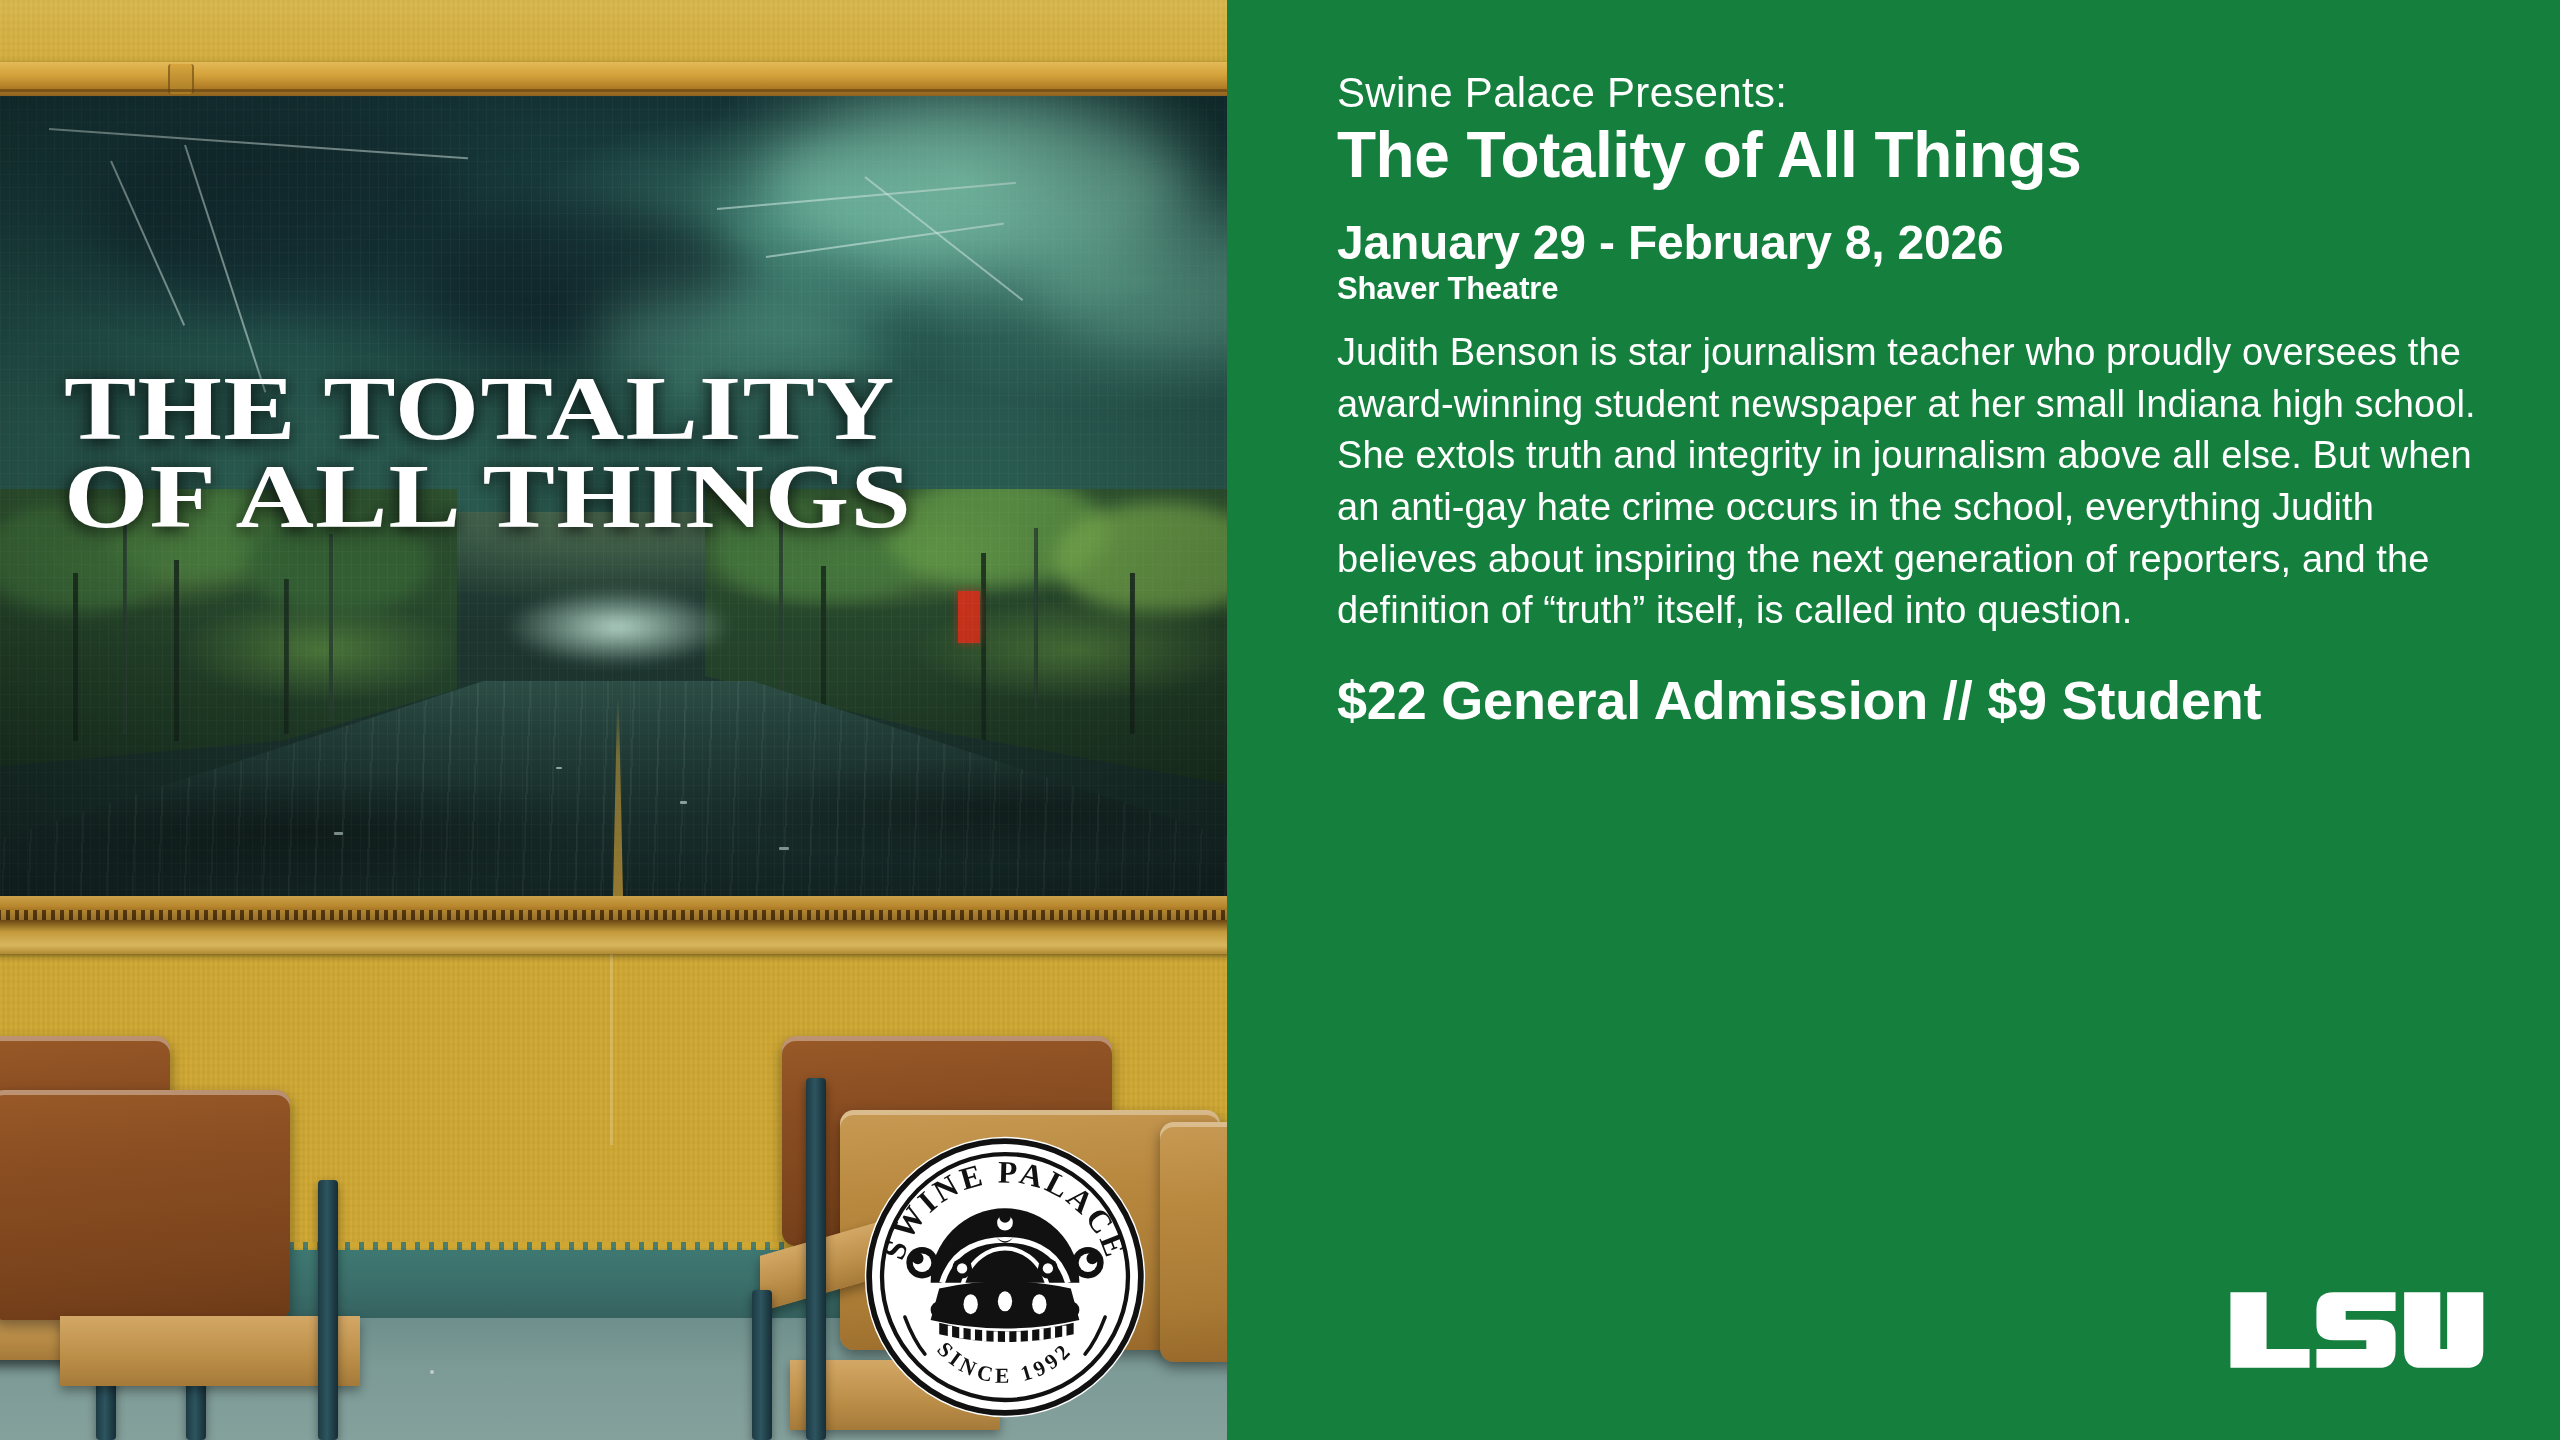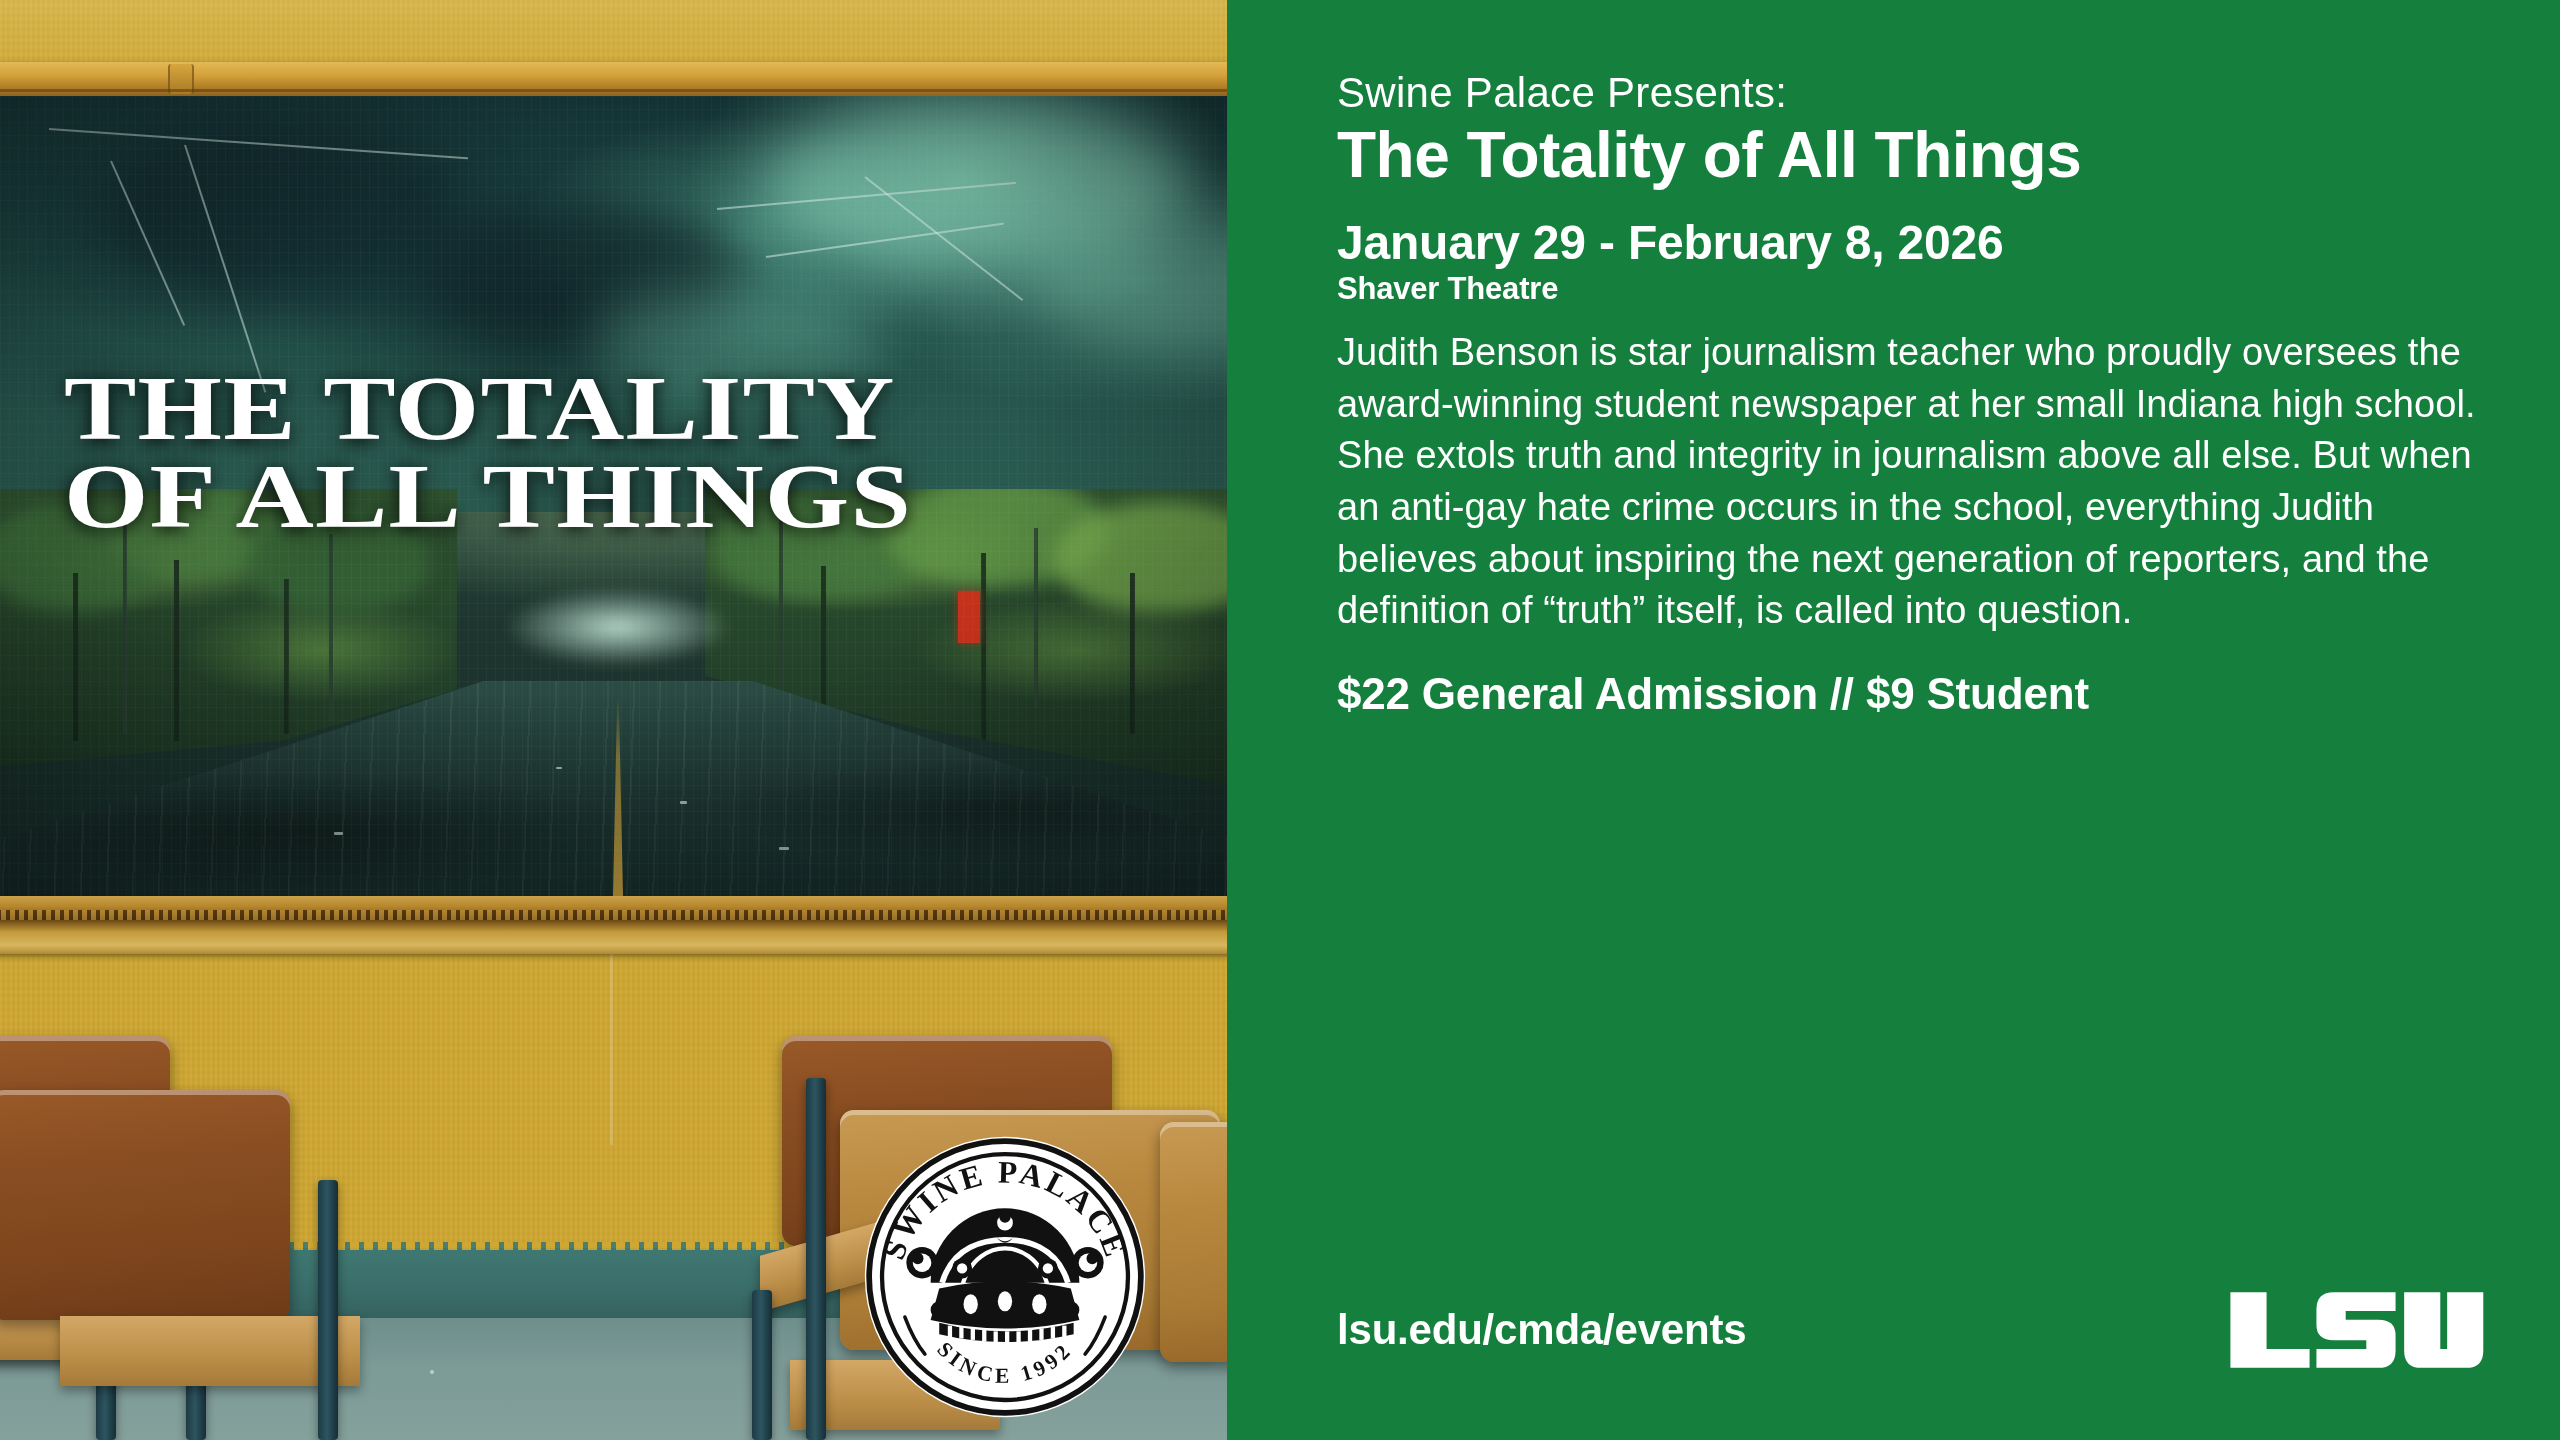--- a/index.html
+++ b/index.html
@@ -280,21 +280,21 @@
     line-height:1.16;
   }
   .synopsis {
     margin-top:20px;
     font-size:38px; font-weight:400; line-height:1.36;
     letter-spacing:.1px;
     max-width:1160px;
   }
   .price {
     margin-top:32px;
-    font-size:44px; font-weight:700; letter-spacing:-.2px;
+    font-size:54px; font-weight:700; letter-spacing:-.2px;
   }
   .url {
     position:absolute; left:110px; top:1330px;
     transform:translateY(-50%);
     font-size:42px; font-weight:700; letter-spacing:-.2px;
   }
   .lsu {
     position:absolute; right:72px; top:1330px;
     transform:translateY(-50%);
     width:264px; height:86px;
@@ -480,21 +480,20 @@
 
   <div class="panel">
 
     <div class="presents">Swine Palace Presents:</div>
     <div class="show-title">The Totality of All Things</div>
     <div class="dates">January 29 - February 8, 2026</div>
     <div class="venue">Shaver Theatre</div>
     <div class="synopsis">Judith Benson is star journalism teacher who proudly oversees the award-winning student newspaper at her small Indiana high school. She extols truth and integrity in journalism above all else. But when an anti-gay hate crime occurs in the school, everything Judith believes about inspiring the next generation of reporters, and the definition of “truth” itself, is called into question.</div>
     <div class="price">$22 General Admission // $9 Student</div>
 
-    <div class="url">lsu.edu/cmda/events</div>
 
     <div class="lsu">
       <svg viewBox="0 0 300 100" xmlns="http://www.w3.org/2000/svg" aria-label="LSU">
 
         <path d="M4 6 H46 V72 H96 V94 H4 Z" fill="#ffffff"></path>
 
         <path d="M196 6 H124 Q104 6 104 26 V44 Q104 62 124 62 H162 V72 H104 V94 H176 Q196 94 196 74 V56 Q196 38 176 38 H138 V28 H196 Z" fill="#ffffff"></path>
 
         <path d="M206 6 H248 V72 H256 V6 H298 V74 Q298 94 278 94 H226 Q206 94 206 74 Z" fill="#ffffff"></path>
       </svg>

